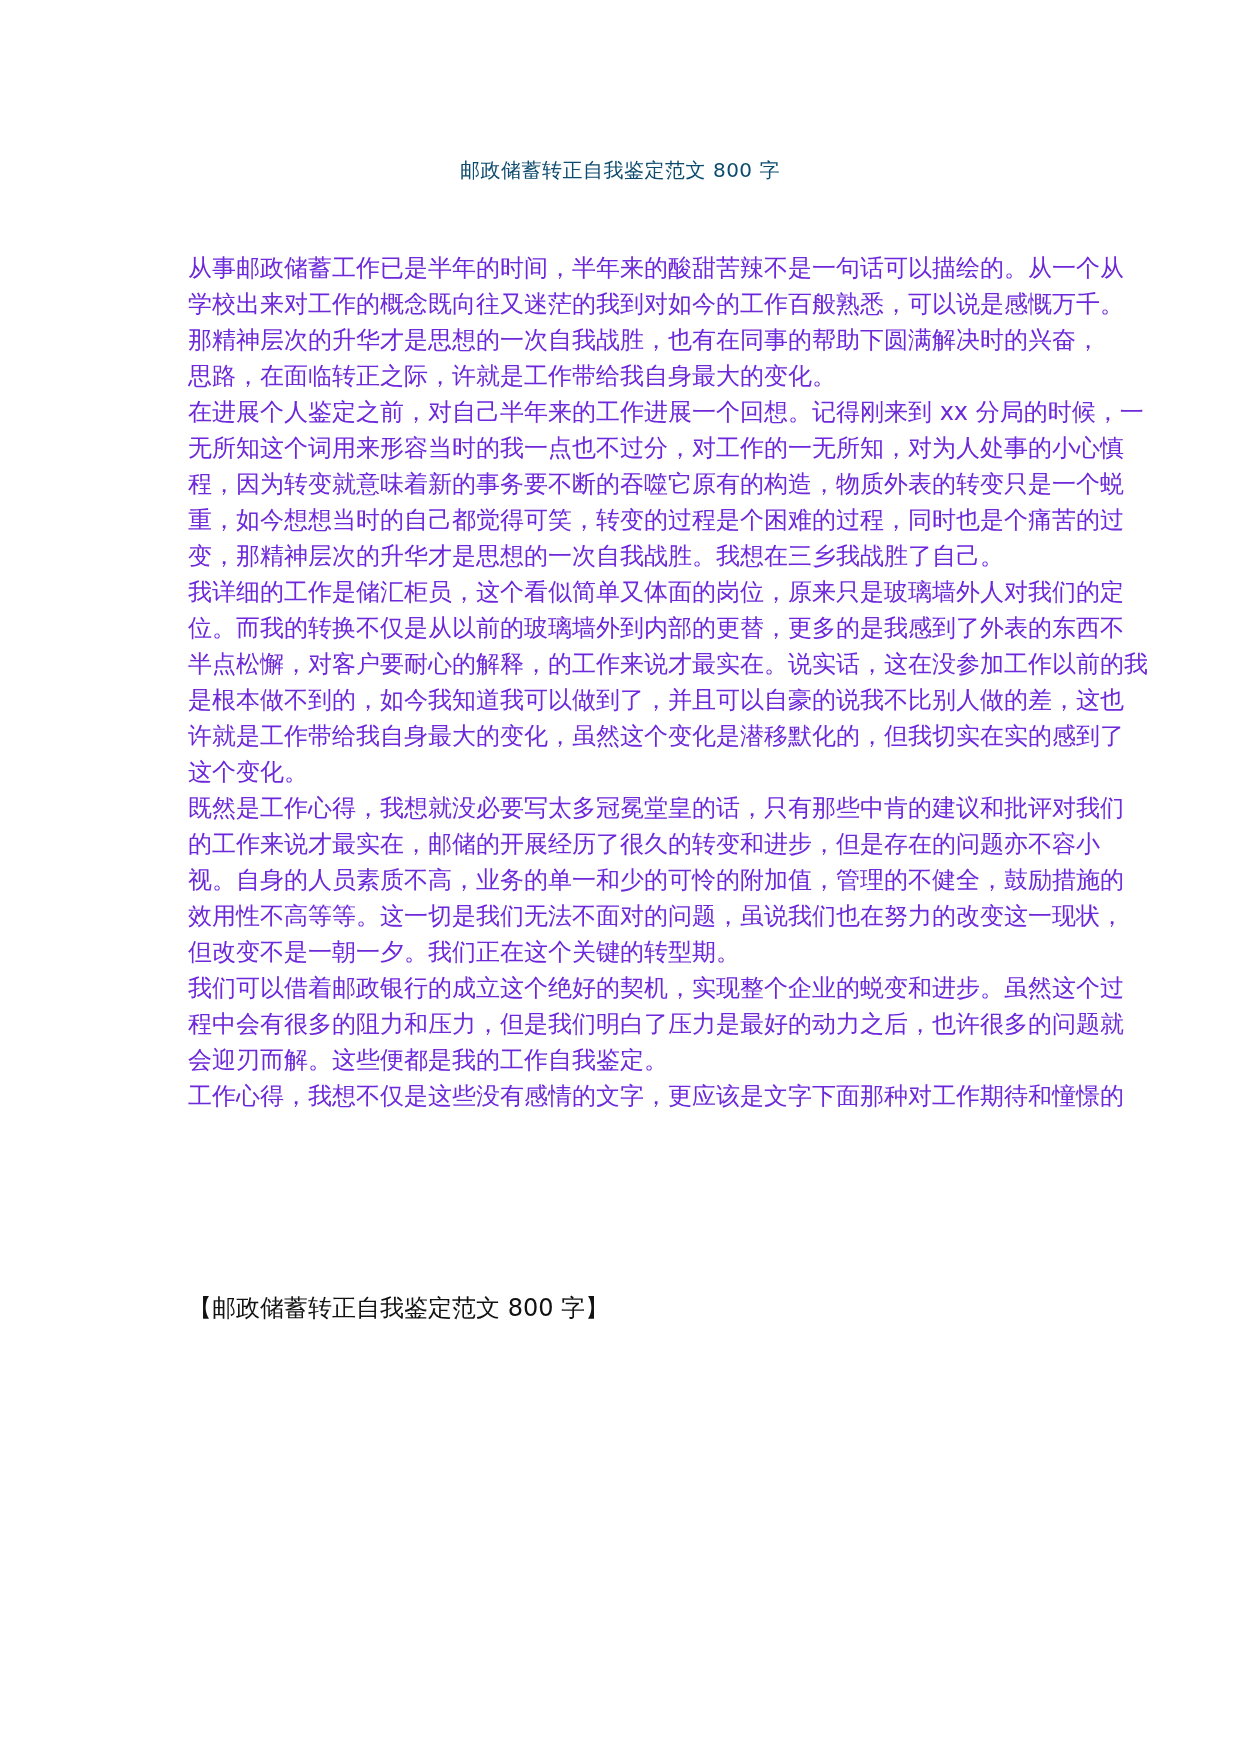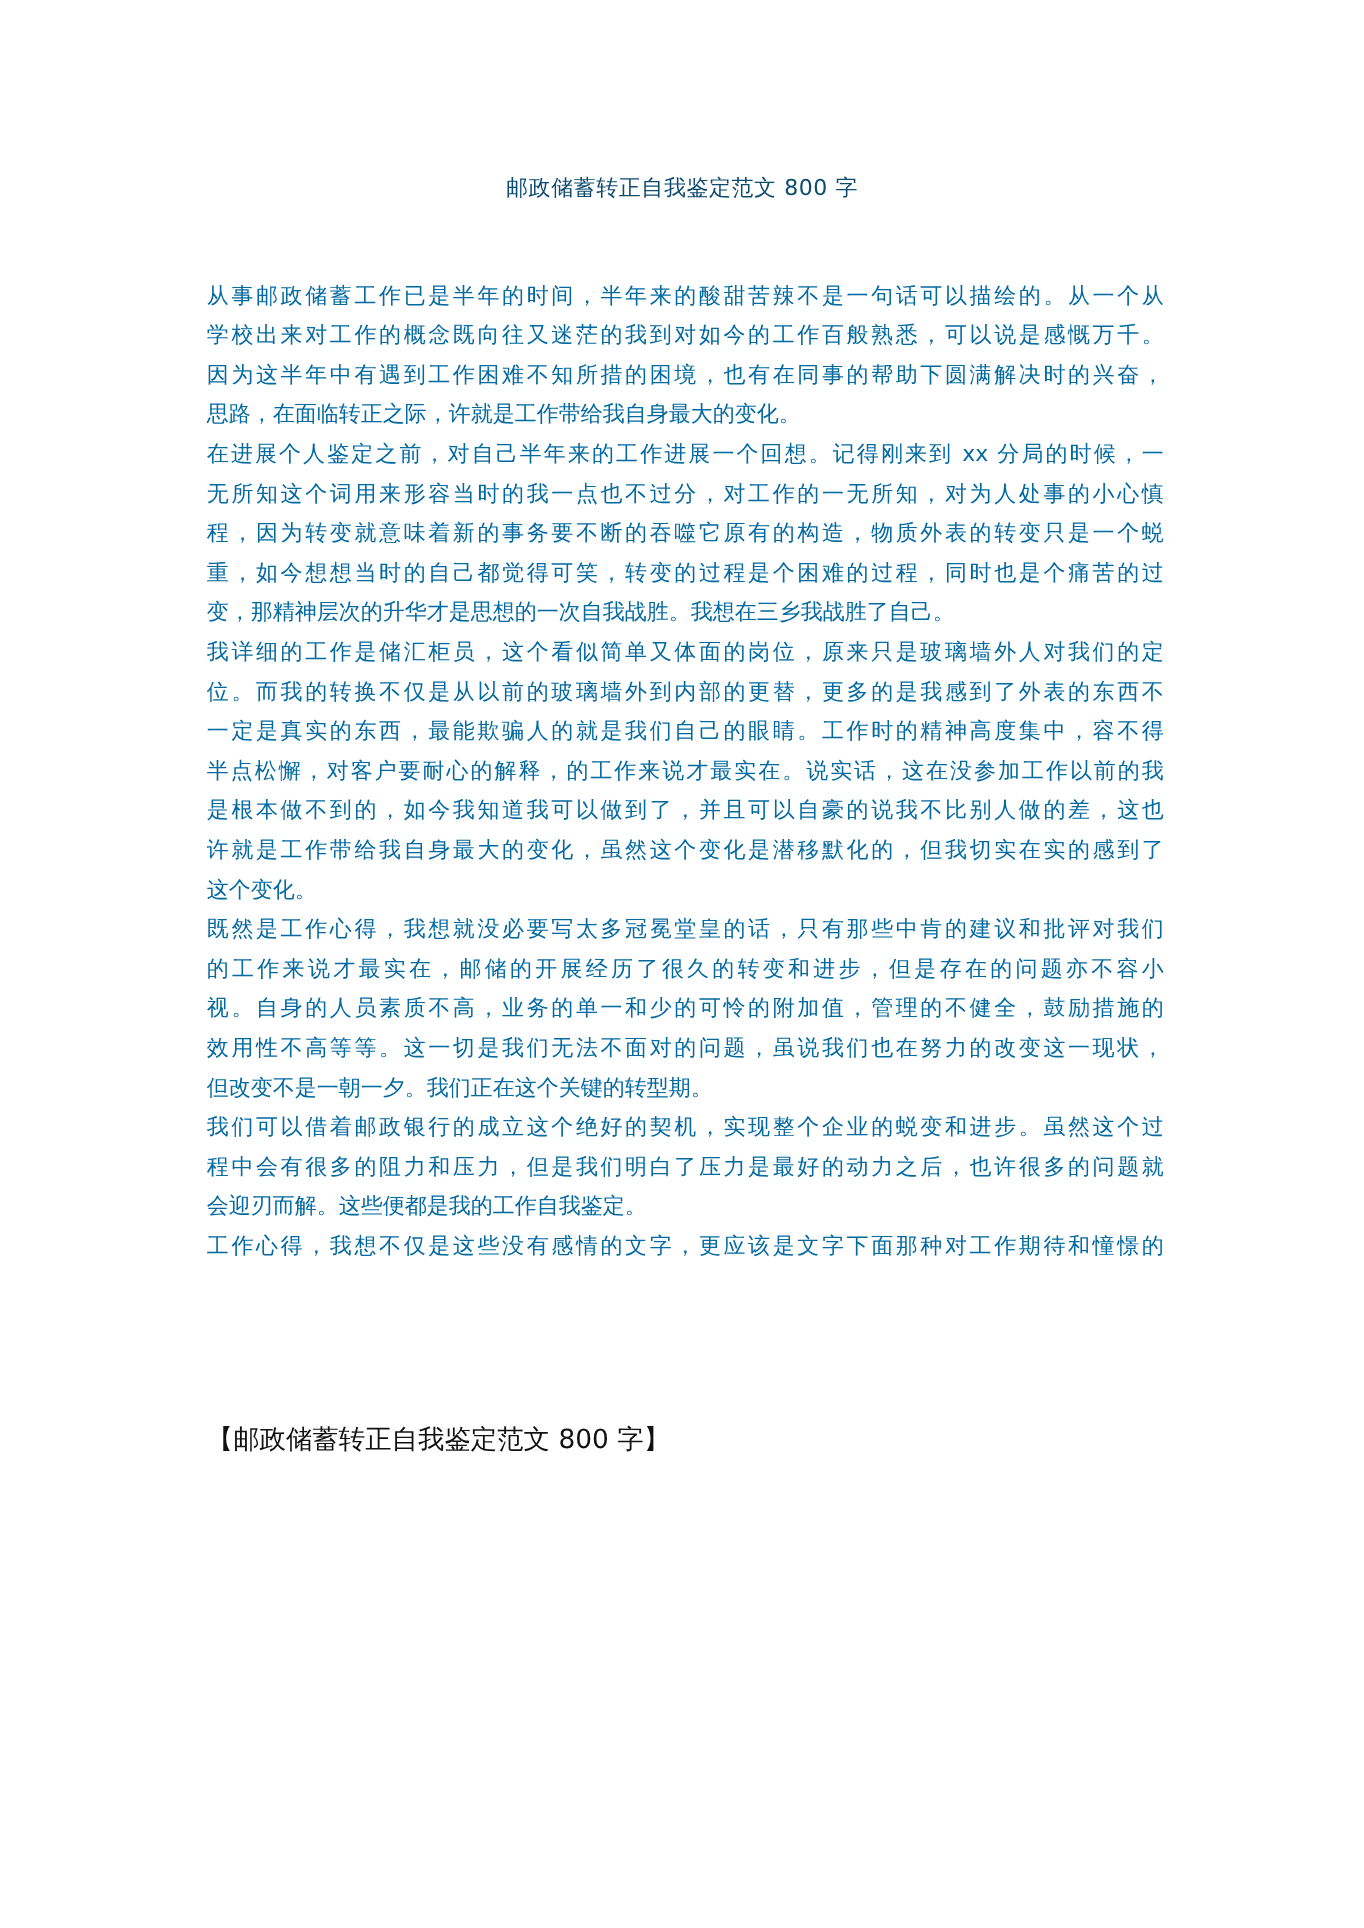--- a/index.html
+++ b/index.html
@@ -36,26 +36,26 @@
     }
     .body-text {
       position: absolute;
       left: 188px;
       top: 250px;
       width: 870px;
     }
     .line {
       display: block;
       height: 36px;
-      font-size: 20px;
+      font-size: 24px;
       line-height: 36px;
       white-space: nowrap;
       text-align: justify;
       text-align-last: justify;
-      color: #0369a1;
+      color: #6d28d9;
     }
     .line.last {
       text-align-last: left;
     }
     .footer-ref {
       position: absolute;
       left: 188px;
       top: 1293px;
       font-size: 24px;
       line-height: 30px;
@@ -68,36 +68,35 @@
 
 <div class="page">
 
   <div class="doc-title">邮政储蓄转正自我鉴定范文 800 字</div>
 
   <div class="body-text">
 
     <div>
       <span class="line">从事邮政储蓄工作已是半年的时间，半年来的酸甜苦辣不是一句话可以描绘的。从一个从</span>
       <span class="line">学校出来对工作的概念既向往又迷茫的我到对如今的工作百般熟悉，可以说是感慨万千。</span>
-      <span class="line">因为这半年中有遇到工作困难不知所措的困境，也有在同事的帮助下圆满解决时的兴奋，</span>
+      <span class="line">那精神层次的升华才是思想的一次自我战胜，也有在同事的帮助下圆满解决时的兴奋，</span>
       <span class="line last">思路，在面临转正之际，许就是工作带给我自身最大的变化。</span>
     </div>
 
     <div>
       <span class="line">在进展个人鉴定之前，对自己半年来的工作进展一个回想。记得刚来到 xx 分局的时候，一</span>
       <span class="line">无所知这个词用来形容当时的我一点也不过分，对工作的一无所知，对为人处事的小心慎</span>
       <span class="line">程，因为转变就意味着新的事务要不断的吞噬它原有的构造，物质外表的转变只是一个蜕</span>
       <span class="line">重，如今想想当时的自己都觉得可笑，转变的过程是个困难的过程，同时也是个痛苦的过</span>
       <span class="line last">变，那精神层次的升华才是思想的一次自我战胜。我想在三乡我战胜了自己。</span>
     </div>
 
     <div>
       <span class="line">我详细的工作是储汇柜员，这个看似简单又体面的岗位，原来只是玻璃墙外人对我们的定</span>
       <span class="line">位。而我的转换不仅是从以前的玻璃墙外到内部的更替，更多的是我感到了外表的东西不</span>
-      <span class="line">一定是真实的东西，最能欺骗人的就是我们自己的眼睛。工作时的精神高度集中，容不得</span>
       <span class="line">半点松懈，对客户要耐心的解释，的工作来说才最实在。说实话，这在没参加工作以前的我</span>
       <span class="line">是根本做不到的，如今我知道我可以做到了，并且可以自豪的说我不比别人做的差，这也</span>
       <span class="line">许就是工作带给我自身最大的变化，虽然这个变化是潜移默化的，但我切实在实的感到了</span>
       <span class="line last">这个变化。</span>
     </div>
 
     <div>
       <span class="line">既然是工作心得，我想就没必要写太多冠冕堂皇的话，只有那些中肯的建议和批评对我们</span>
       <span class="line">的工作来说才最实在，邮储的开展经历了很久的转变和进步，但是存在的问题亦不容小</span>
       <span class="line">视。自身的人员素质不高，业务的单一和少的可怜的附加值，管理的不健全，鼓励措施的</span>

